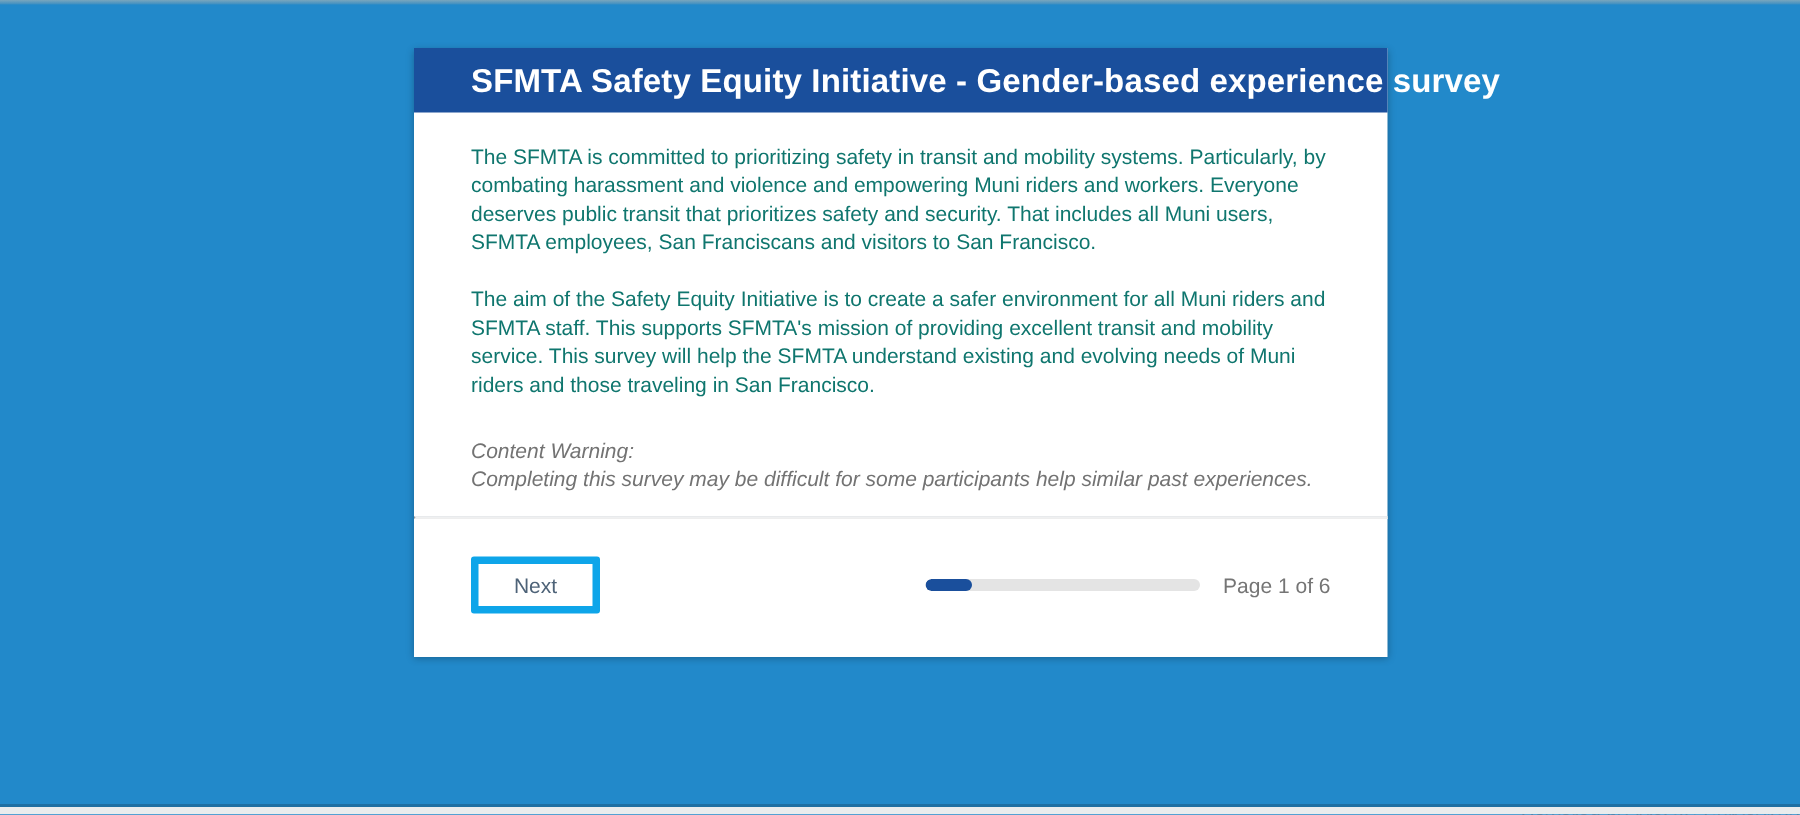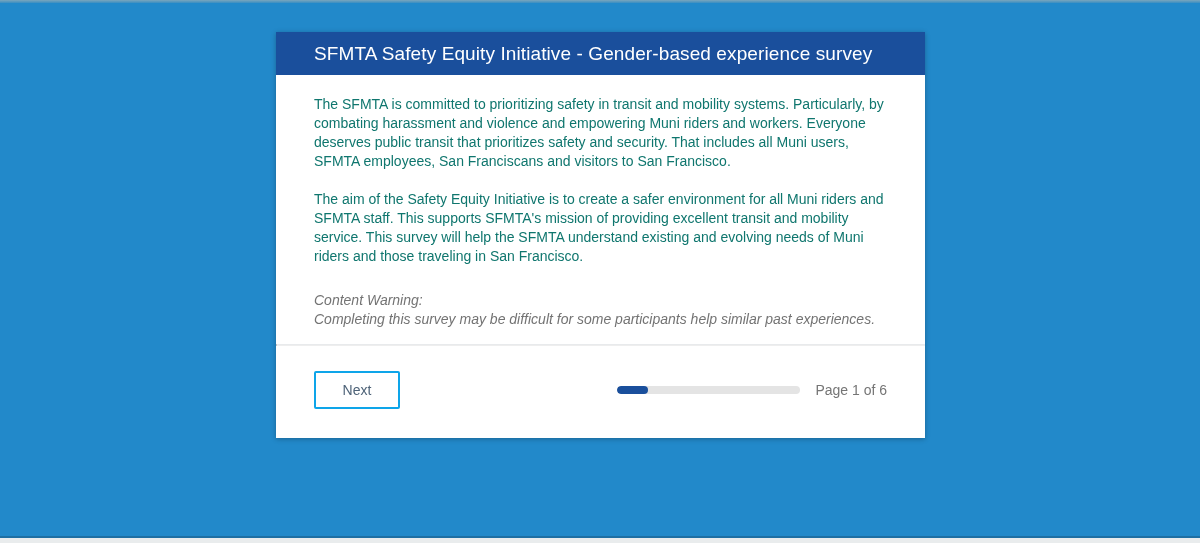--- a/index.html
+++ b/index.html
@@ -38,22 +38,22 @@
   }
   .card-header {
     height: 43px;
     background: #1a4f9c;
     display: flex;
     align-items: center;
     padding: 0 38px;
   }
   .card-title {
     color: #ffffff;
-    font-size: 19px;
-    font-weight: normal;
+    font-size: 22px;
+    font-weight: bold;
     letter-spacing: 0.1px;
     white-space: nowrap;
   }
   .card-body {
     padding: 20px 38px 0 38px;
   }
   .para {
     font-size: 14px;
     line-height: 19px;
     color: #0f766e;
@@ -75,21 +75,21 @@
   }
   .card-footer {
     display: flex;
     align-items: center;
     padding: 25px 38px 29px 38px;
   }
   .next-button {
     width: 86px;
     height: 38px;
     background: #ffffff;
-    border: 2px solid #0ea5e9;
+    border: 5px solid #0ea5e9;
     border-radius: 2px;
     color: #4e6378;
     font-size: 14px;
     font-family: "Liberation Sans", sans-serif;
     cursor: pointer;
   }
   .progress-group {
     margin-left: auto;
     display: flex;
     align-items: center;

